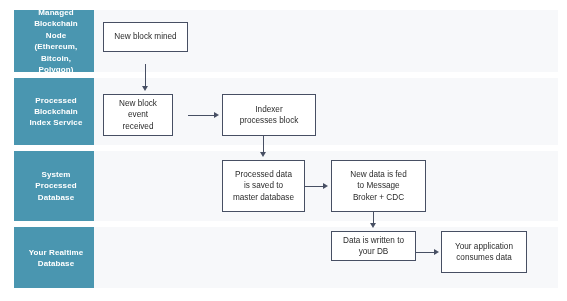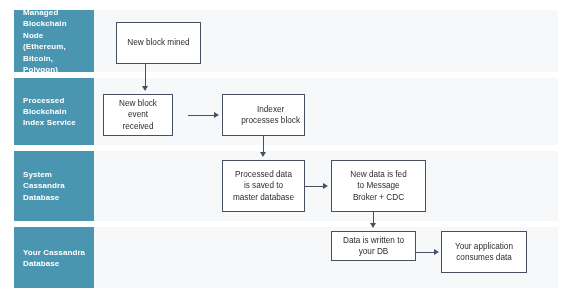--- a/index.html
+++ b/index.html
@@ -26,20 +26,21 @@
     background: #f7f8fa;
   }
   .lane-header {
     position: absolute;
     left: 0;
     top: 0;
     width: 80px;
     height: 100%;
     background: #4a96b0;
     box-sizing: border-box;
+    text-align: center;
   }
   .lane-header-label {
     position: absolute;
     left: 9px;
     top: 50%;
     transform: translateY(-50%);
     width: 66px;
     color: #ffffff;
     font-size: 8px;
     font-weight: bold;
@@ -110,28 +111,28 @@
     <div class="lane-header">
       <div class="lane-header-label">Processed
 Blockchain
 Index Service</div>
     </div>
   </div>
 
   <div class="lane lane3">
     <div class="lane-header">
       <div class="lane-header-label">System
-Cassandra
+Processed
 Database</div>
     </div>
   </div>
 
   <div class="lane lane4">
     <div class="lane-header">
-      <div class="lane-header-label">Your Cassandra
+      <div class="lane-header-label">Your Realtime
 Database</div>
     </div>
   </div>
 
   <div class="conn conn-v" style="left:145px; top:64px; height:23px;"></div>
   <div class="arrow arrow-down" style="left:141.5px; top:86px;"></div>
 
   <div class="conn conn-h" style="left:188px; top:115px; width:26px;"></div>
   <div class="arrow arrow-right" style="left:214px; top:111.5px;"></div>
 
@@ -140,30 +141,30 @@
 
   <div class="conn conn-h" style="left:305px; top:186px; width:18px;"></div>
   <div class="arrow arrow-right" style="left:323px; top:182.5px;"></div>
 
   <div class="conn conn-v" style="left:373px; top:212px; height:12px;"></div>
   <div class="arrow arrow-down" style="left:369.5px; top:223px;"></div>
 
   <div class="conn conn-h" style="left:416px; top:252px; width:18px;"></div>
   <div class="arrow arrow-right" style="left:434px; top:248.5px;"></div>
 
-  <div class="node" style="left:116px; top:22px; width:85px; height:42px;">
+  <div class="node" style="left:103px; top:22px; width:85px; height:30px;">
     <span class="node-text">New block mined</span>
   </div>
 
   <div class="node" style="left:103px; top:94px; width:70px; height:42px;">
     <span class="node-text">New block event
 received</span>
   </div>
 
-  <div class="node" style="left:222px; top:94px; width:83px; height:42px;justify-content:flex-end;">
+  <div class="node" style="left:222px; top:94px; width:94px; height:42px;">
     <span class="node-text">Indexer
 processes block</span>
   </div>
 
   <div class="node" style="left:222px; top:160px; width:83px; height:52px;align-items:center;">
     <span class="node-text">Processed data
 is saved to
 master database</span>
   </div>
 

